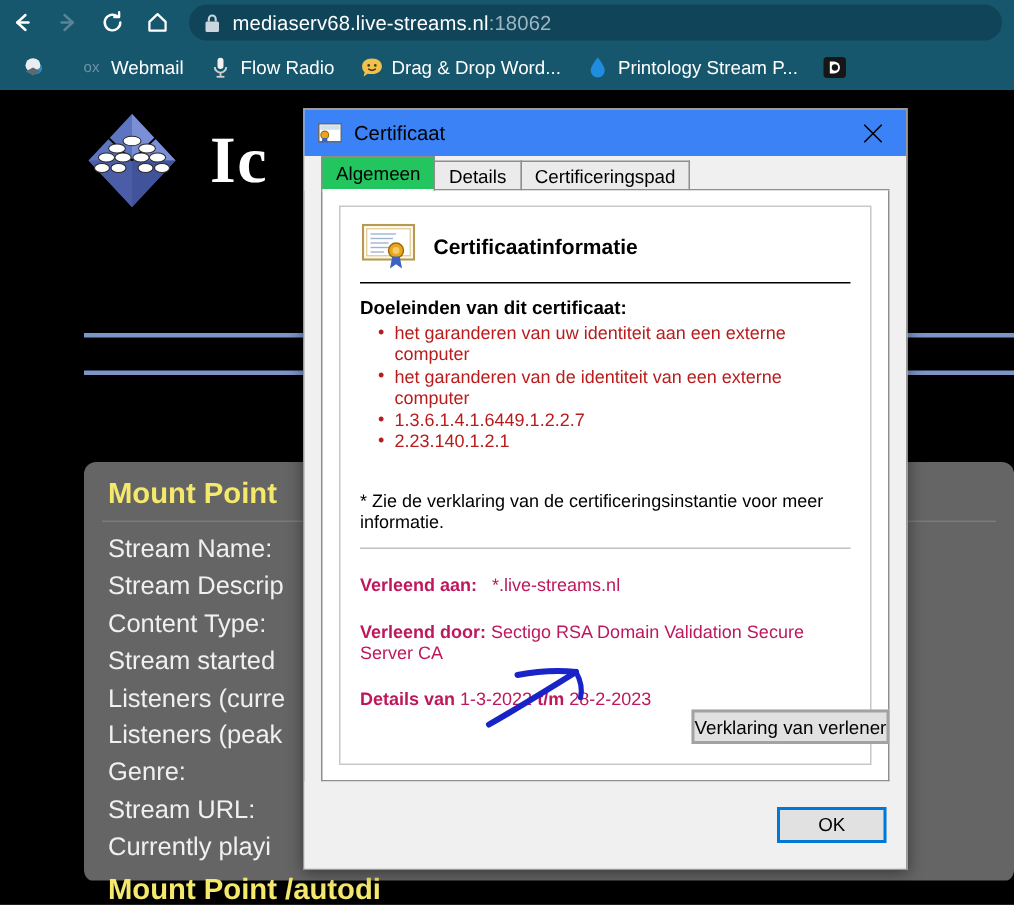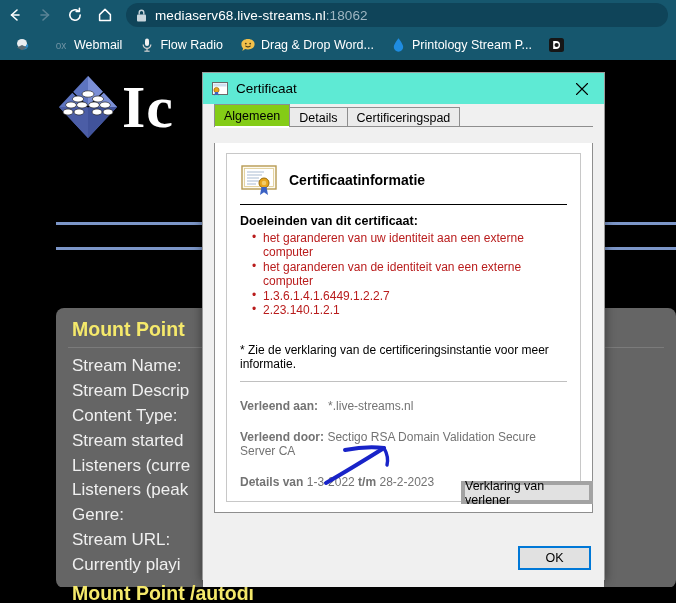--- a/index.html
+++ b/index.html
@@ -51,22 +51,22 @@
     position: absolute; left: 0; top: 60px; width: 676px; height: 543px;
     background: #000000; overflow: hidden;
   }
   .logo-row {
     position: absolute; left: 56px; top: 14px;
     display: flex; align-items: center;
   }
   .logo-mark { width: 64px; height: 66px; position: relative; flex: 0 0 auto; }
   .logo-text {
     font-family: "Liberation Serif", serif;
-    font-size: 60px; font-weight: bold; color: #ffffff;
-    margin-left: 2px; line-height: 1; letter-spacing: 1px;
+    font-size: 44px; font-weight: bold; color: #ffffff;
+    margin-left: 20px; line-height: 1; letter-spacing: 1px;
     white-space: nowrap;
   }
   .hr-blue {
     position: absolute; left: 56px; width: 620px; height: 3px; background: #7c96c8;
   }
   .hr1 { top: 162px; }
   .hr2 { top: 187px; }
 
   .panel {
     position: absolute; background: #656565;
@@ -90,21 +90,21 @@
 
   
   .dialog {
     position: absolute; left: 202px; top: 72px; width: 403px; height: 508px;
     background: #f0f0f0;
     border: 1px solid #9a9a9a;
     box-shadow: 0 2px 10px rgba(0,0,0,.45);
     display: flex; flex-direction: column;
   }
   .dlg-titlebar {
-    height: 31px; background: #5eead4;
+    height: 31px; background: #3b82f6;
     display: flex; align-items: center; flex: 0 0 auto;
     padding-left: 8px;
   }
   .dlg-title-icon { width: 18px; height: 18px; margin-right: 7px; flex: 0 0 auto; position: relative; }
   .dlg-title-text { font-size: 13.5px; color: #000; flex: 1 1 auto; }
   .dlg-close {
     width: 44px; height: 31px; display: flex; align-items: center; justify-content: center;
     flex: 0 0 auto;
   }
 
@@ -117,28 +117,28 @@
     content: ""; position: absolute; left: 11px; right: 11px; bottom: 0;
     height: 1px; background: #8e8e8e;
   }
   .tab {
     height: 20px; padding: 0 9px; font-size: 12.5px; color: #000;
     display: flex; align-items: center;
     border: 1px solid #8e8e8e; border-bottom: none;
     background: #ebebeb; margin-right: -1px; position: relative;
   }
   .tab.active {
-    background: #84cc16; height: 23px; z-index: 3; color: #000;
+    background: #22c55e; height: 23px; z-index: 3; color: #000;
   }
   .tab.active::after {
     content: ""; position: absolute; left: 0; right: 0; bottom: -1px; height: 2px; background: #fff;
   }
 
   .dlg-body {
-    flex: 1 1 auto; background: #ffffff; margin: 16px 11px;
+    flex: 1 1 auto; background: #ffffff; margin: 0 11px;
     border: 1px solid #8e8e8e; border-top: none;
     position: relative; padding: 10px 11px;
   }
   .cert-box {
     border: 1px solid #c8c8c8; height: 100%;
     padding: 10px 13px; position: relative; background: #fff;
   }
   .cert-head { display: flex; align-items: center; }
   .cert-head-icon { width: 38px; height: 32px; flex: 0 0 auto; position: relative; margin-right: 11px; }
   .cert-head-title { font-size: 14px; font-weight: bold; color: #000; }
@@ -147,30 +147,30 @@
   .purpose-title { font-size: 12.5px; font-weight: bold; color: #000; margin-bottom: 3px; }
   .purpose-list { margin: 0 0 0 12px; padding: 0; list-style: none; }
   .purpose-list li {
     font-size: 12px; color: #b91c1c; line-height: 1.2; padding-left: 11px; position: relative;
   }
   .purpose-list li::before {
     content: "\2022"; position: absolute; left: 0; top: -1px; font-size: 12px;
   }
   .footnote { font-size: 12px; color: #000; margin-top: 26px; }
 
-  .field { font-size: 12px; color: #737373; margin-bottom: 2px; }
+  .field { font-size: 12px; color: #be185d; margin-bottom: 2px; }
   .field .lbl { font-weight: bold; }
   .field-block { margin-top: 17px; }
 
   .dlg-lower {
     flex: 0 0 auto; height: 58px; position: relative; background: #f0f0f0;
   }
   .btn {
     position: absolute; font-size: 12.5px; color: #000;
-    background: #e1e1e1; border: 4px solid #a3a3a3;
+    background: #e1e1e1; border: 2px solid #a3a3a3;
     display: flex; align-items: center; justify-content: center;
   }
   .btn-issuer { right: 11px; top: -48px; width: 132px; height: 23px; }
   .btn-ok {
     right: 13px; top: 17px; width: 73px; height: 24px;
     border: 2px solid #0078d7; background: #e1e1e1;
   }
 
   .arrow-layer {
     position: absolute; left: 0; top: 0; width: 676px; height: 603px;

